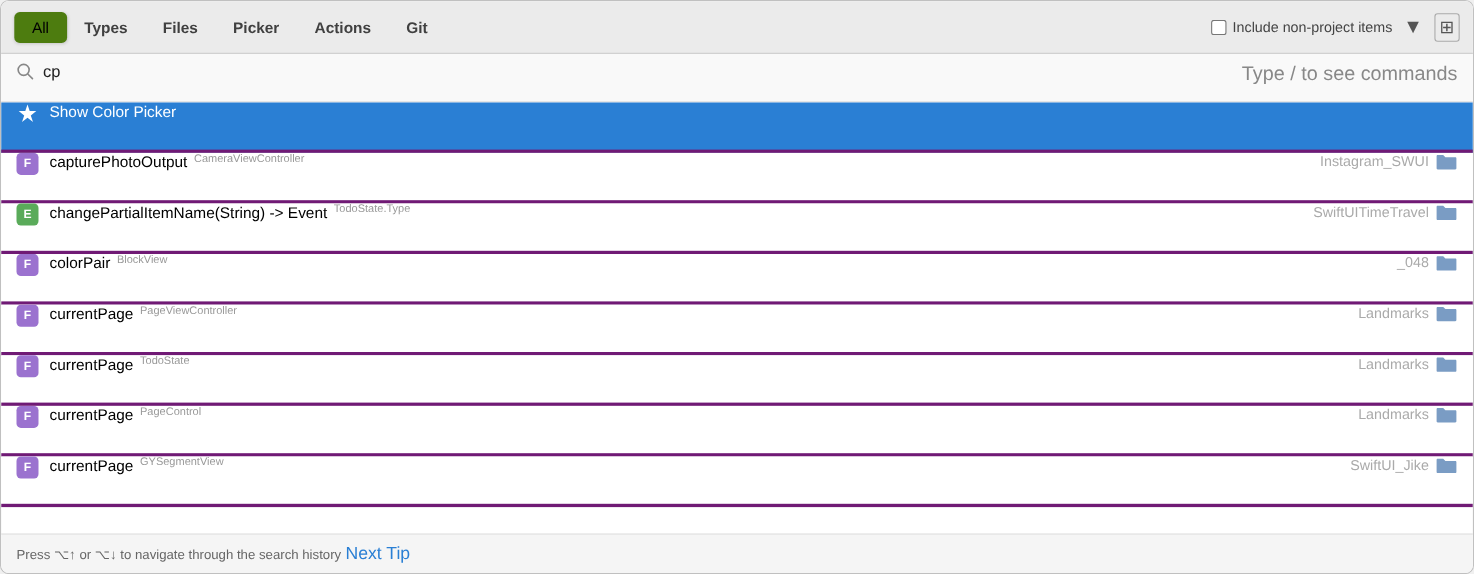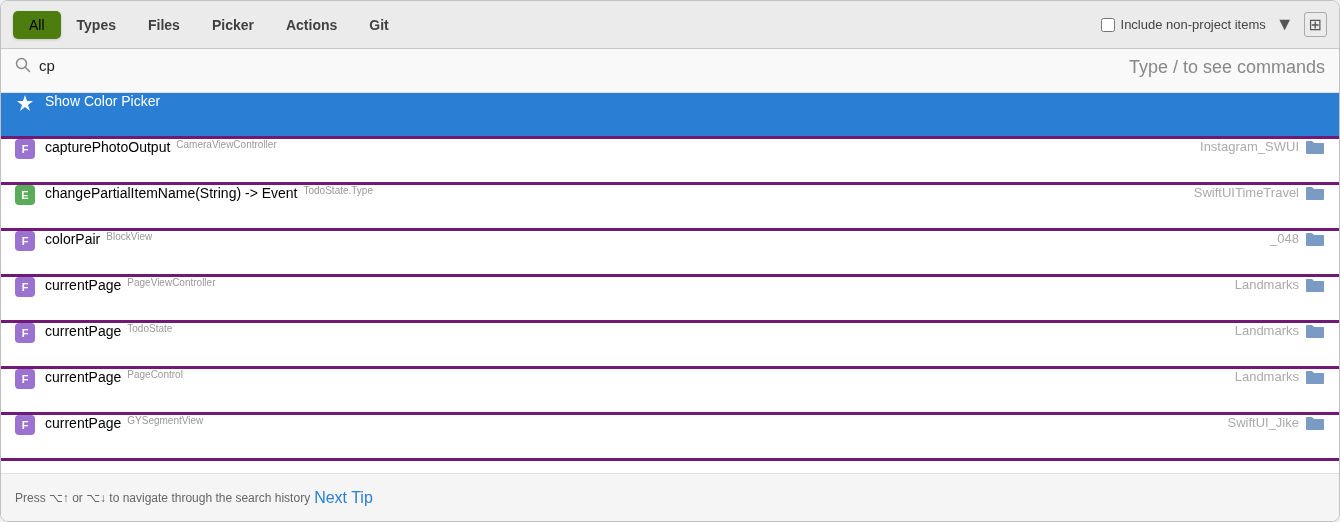--- a/index.html
+++ b/index.html
@@ -168,21 +168,21 @@
       color: #aaa;
       white-space: nowrap;
       margin-right: 6px;
     }
     .result-file-icon {
       font-size: 16px;
       color: #7a9cc4;
     }
     
     .status-bar {
-      height: 48px;
+      height: 36px;
       background: #f5f5f5;
       border-top: 1px solid #e0e0e0;
       display: flex;
       align-items: center;
       padding: 0 14px;
       font-size: 12px;
       color: #666;
       flex-shrink: 0;
       gap: 4px;
     }

